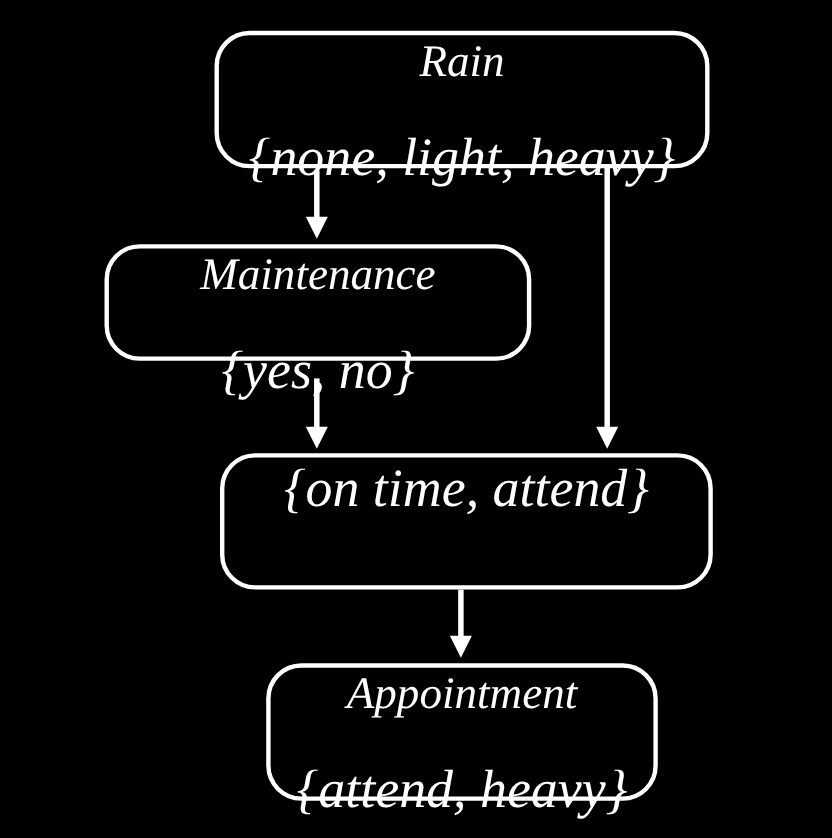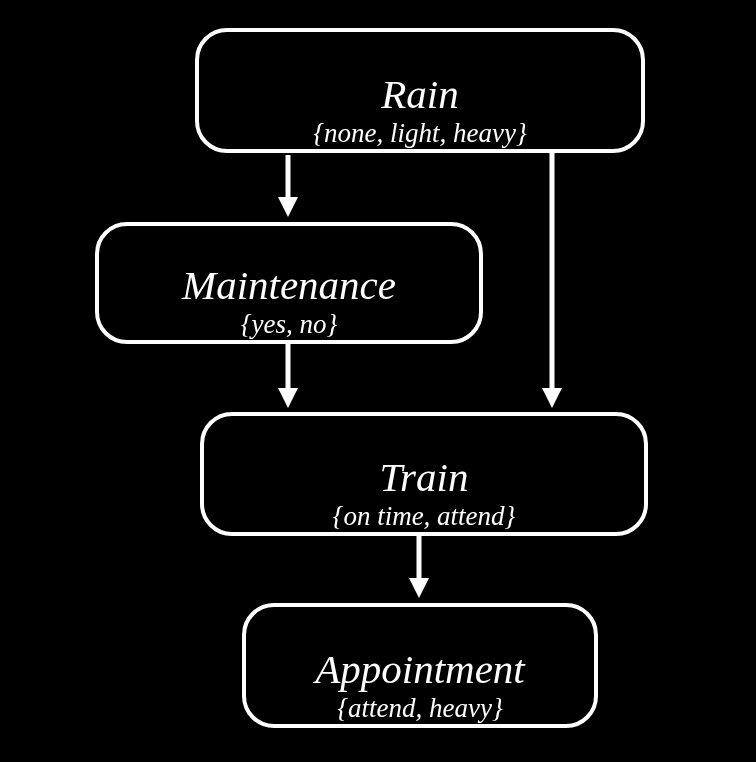--- a/index.html
+++ b/index.html
@@ -18,37 +18,38 @@
   .node {
     position: absolute;
     box-sizing: border-box;
     border: 4px solid #ffffff;
     border-radius: 32px;
     background: #000000;
     color: #ffffff;
     display: flex;
     flex-direction: column;
     align-items: center;
-    justify-content: flex-end;
+    justify-content: flex-start;
     text-align: center;
     font-style: italic;
     z-index: 2;
+    gap: 36px;
   }
   .node .node-title {
     font-size: 41px;
     line-height: 1.15;
     white-space: nowrap;
   }
   .node .node-values {
-    font-size: 27px;
+    font-size: 49px;
     line-height: 1.15;
     white-space: nowrap;
   }
   #node-rain        { left: 195px; top: 28px;  width: 450px; height: 125px; }
-  #node-maintenance { left: 95px;  top: 222px; width: 388px; height: 122px; }
+  #node-maintenance { left: 95px;  top: 222px; width: 388px; height: 106px; }
   #node-train       { left: 200px; top: 412px; width: 448px; height: 124px; }
   #node-appointment { left: 242px; top: 603px; width: 356px; height: 125px; font-style: italic; }
 
   .edges-layer {
     position: absolute;
     left: 0;
     top: 0;
     width: 756px;
     height: 762px;
     z-index: 1;
@@ -95,21 +96,20 @@
     <div class="node-title">Rain</div>
     <div class="node-values">{none, light, heavy}</div>
   </div>
 
   <div class="node" id="node-maintenance">
     <div class="node-title">Maintenance</div>
     <div class="node-values">{yes, no}</div>
   </div>
 
   <div class="node" id="node-train">
-    <div class="node-title">Train</div>
     <div class="node-values">{on time, attend}</div>
   </div>
 
   <div class="node" id="node-appointment">
     <div class="node-title">Appointment</div>
     <div class="node-values">{attend, heavy}</div>
   </div>
 
 </div>
 

